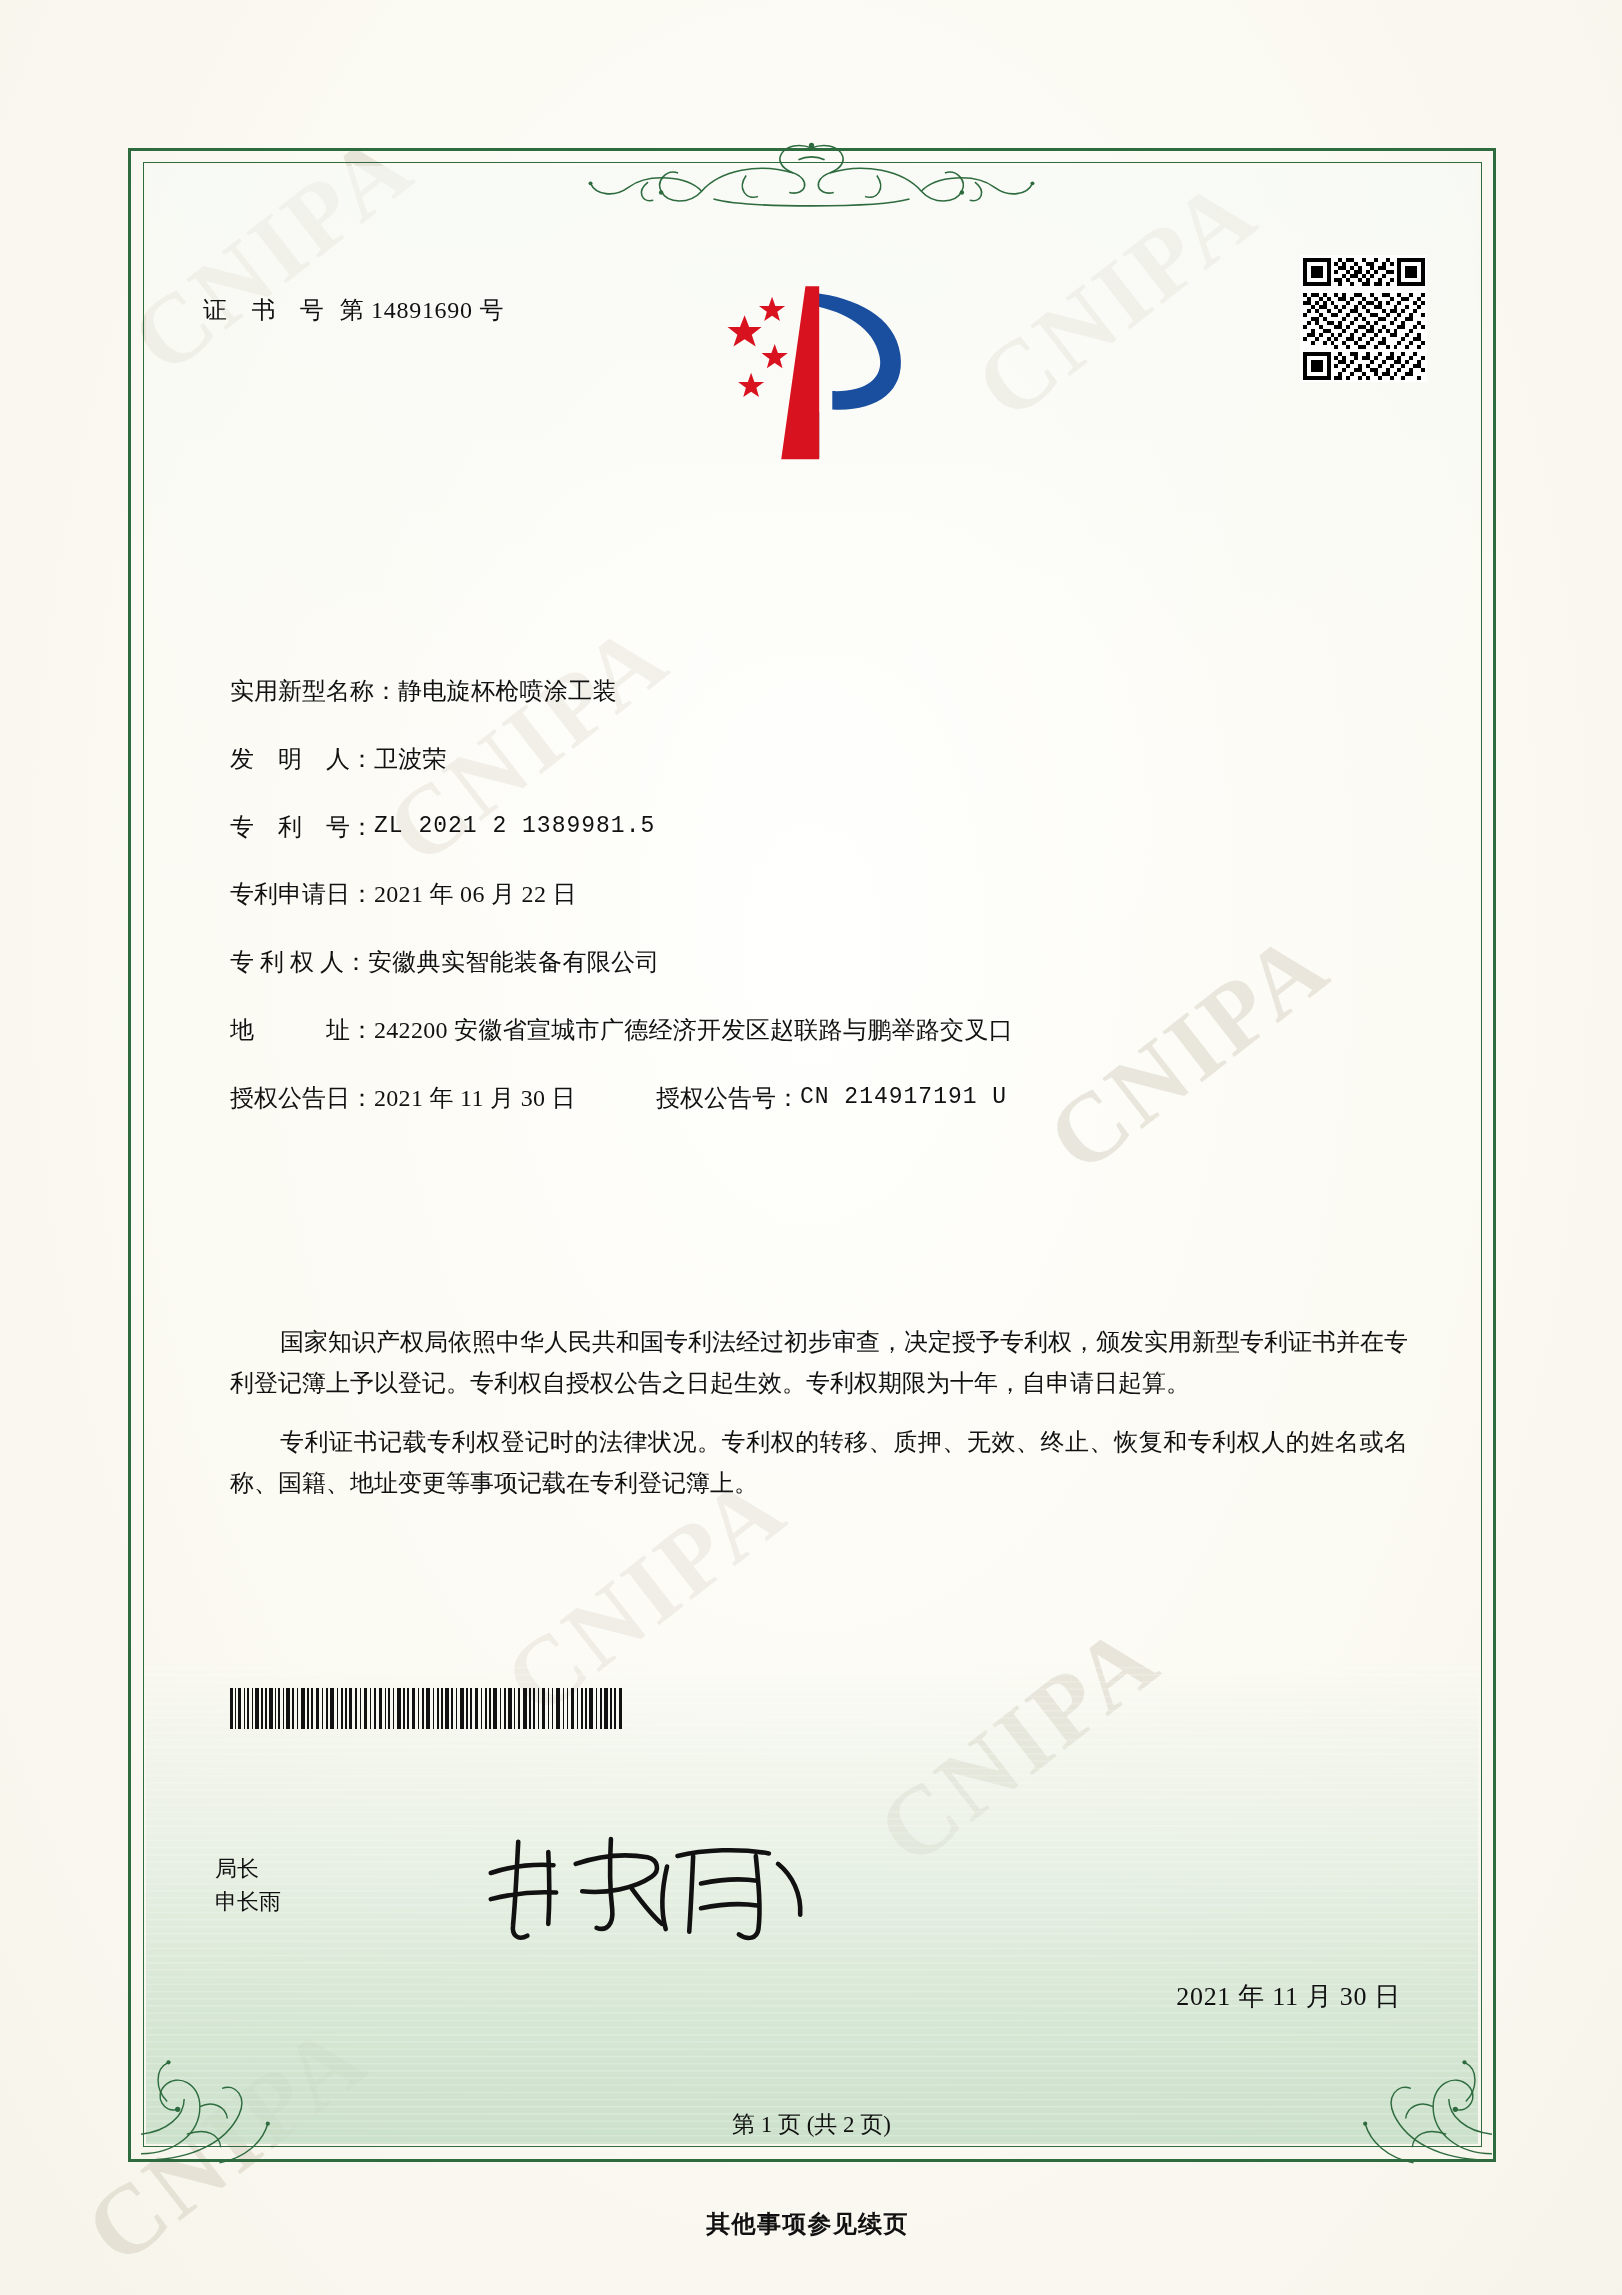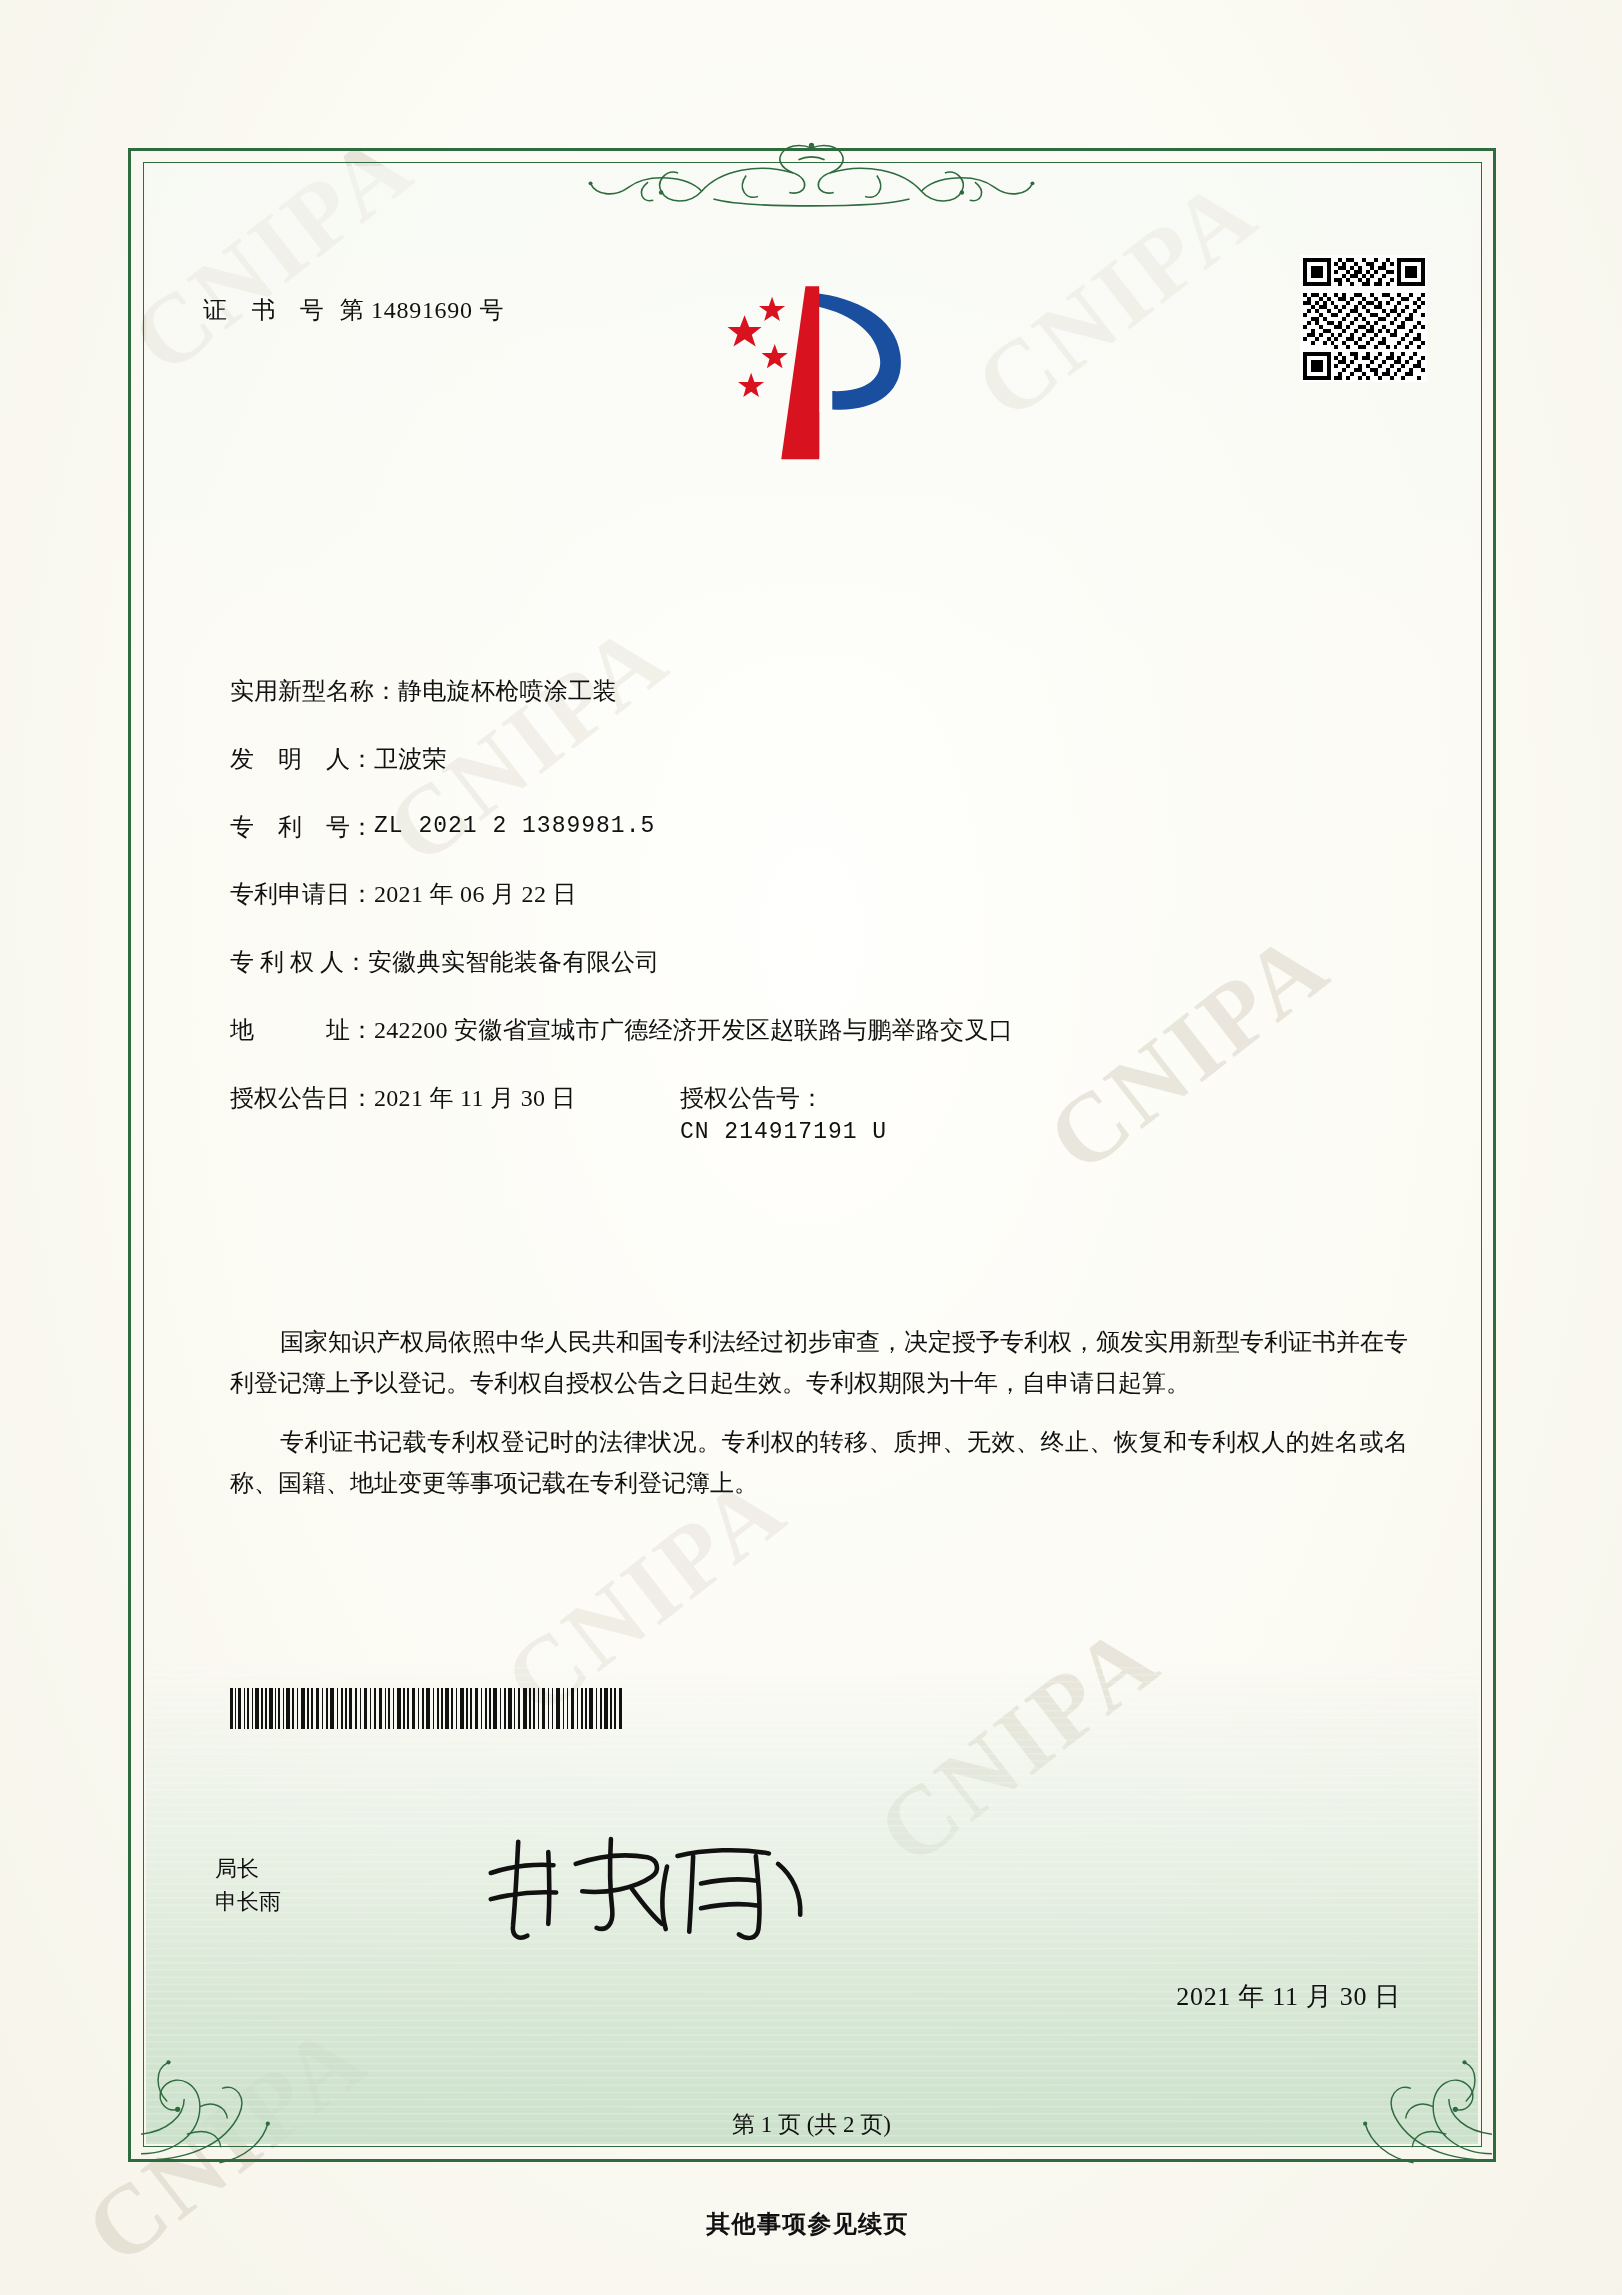--- a/index.html
+++ b/index.html
@@ -135,39 +135,39 @@
   
   .fields {
     position: absolute;
     left: 230px;
     top: 674px;
     width: 1171px;
     color: #111;
   }
   .row {
     display: flex;
-    align-items: flex-start;
+    align-items: center;
     margin-bottom: 33px;
     font-size: 24px;
     line-height: 1.45;
   }
   .label {
     flex: 0 0 auto;
     white-space: pre;
     letter-spacing: 0px;
   }
   .value {
     flex: 1 1 auto;
     letter-spacing: 0.3px;
   }
   .value.mono { font-family: "Liberation Mono", "DejaVu Sans Mono", monospace; font-size: 23px; letter-spacing: 1px;}
   .row.addr .value { max-width: 824px; }
 
   .row.twocol { justify-content: flex-start; }
-  .col-b { margin-left: 104px; display: flex; flex-direction: column; }
+  .col-b { margin-left: 80px; display: flex; }
   .col-b .value.mono { font-family: "Liberation Mono", monospace; }
 
   
   .paragraphs {
     position: absolute;
     left: 230px;
     top: 1322px;
     width: 1178px;
     font-size: 24px;
     line-height: 1.72;

